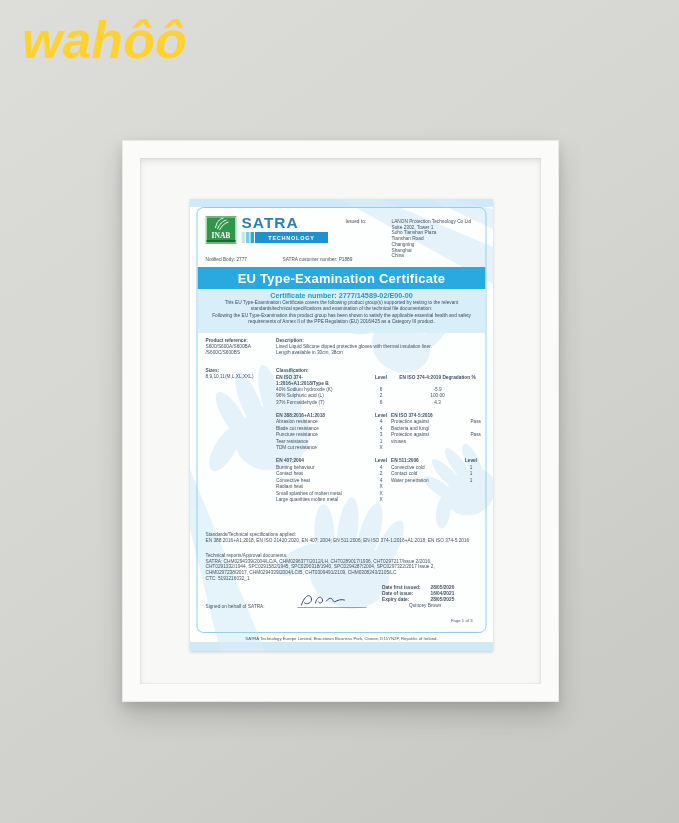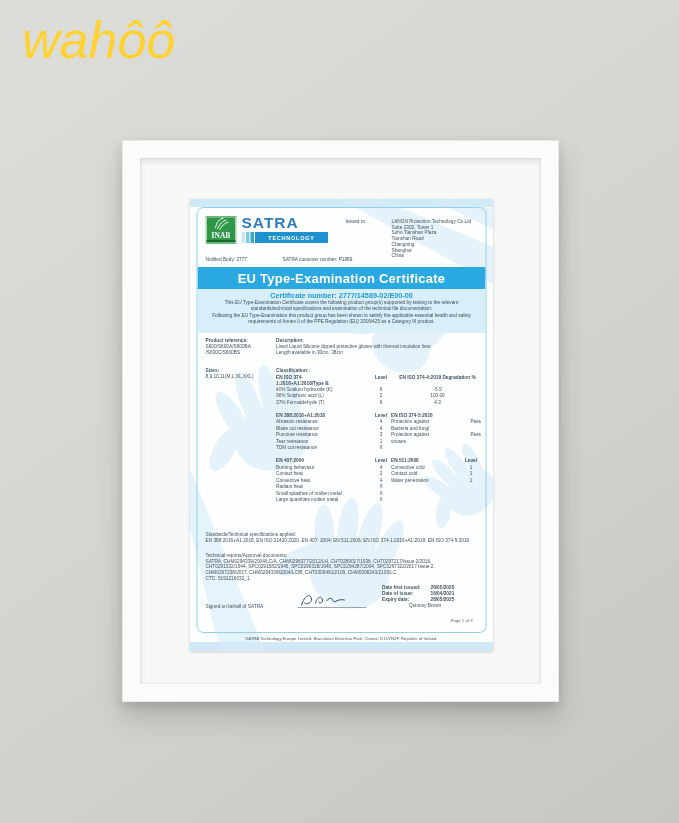--- a/index.html
+++ b/index.html
@@ -3,21 +3,21 @@
 <meta charset="utf-8">
 <style>
   html,body{margin:0;padding:0;}
   body{
     width:679px;height:823px;overflow:hidden;position:relative;
     background:linear-gradient(145deg,#ddddda 0%,#d4d4d1 50%,#c6c6c3 100%);
     font-family:"Liberation Sans",sans-serif;
   }
   .brand{
     position:absolute;left:22px;top:10px;
-    font-size:52px;font-weight:normal;font-style:italic;
+    font-size:52px;font-weight:bold;font-style:italic;
     color:#ffd232;letter-spacing:0;
   }
   .frame{
     position:absolute;left:122px;top:140px;width:435px;height:560px;
     background:#fbfbfa;border:1px solid #e9e9e6;
     box-shadow:0 14px 26px rgba(0,0,0,.16),0 5px 10px rgba(0,0,0,.10);
   }
   .mat{
     position:absolute;left:17px;top:17px;right:17px;bottom:17px;
     background:#f8f8f6;

